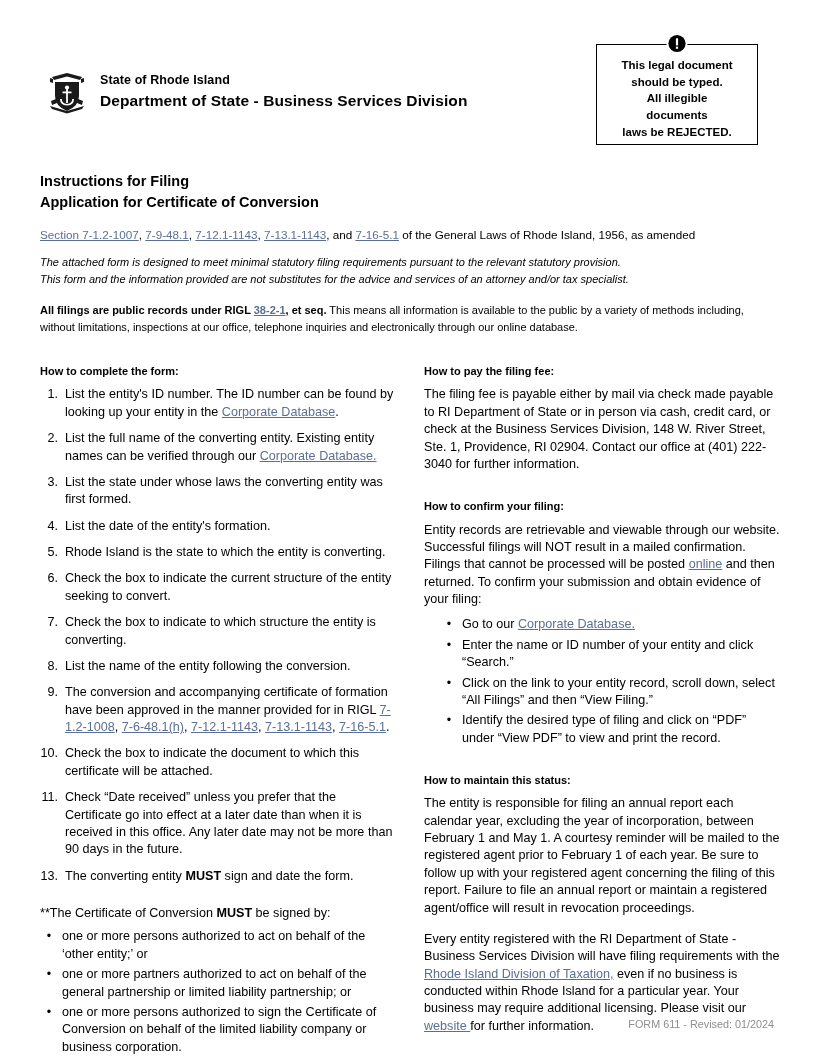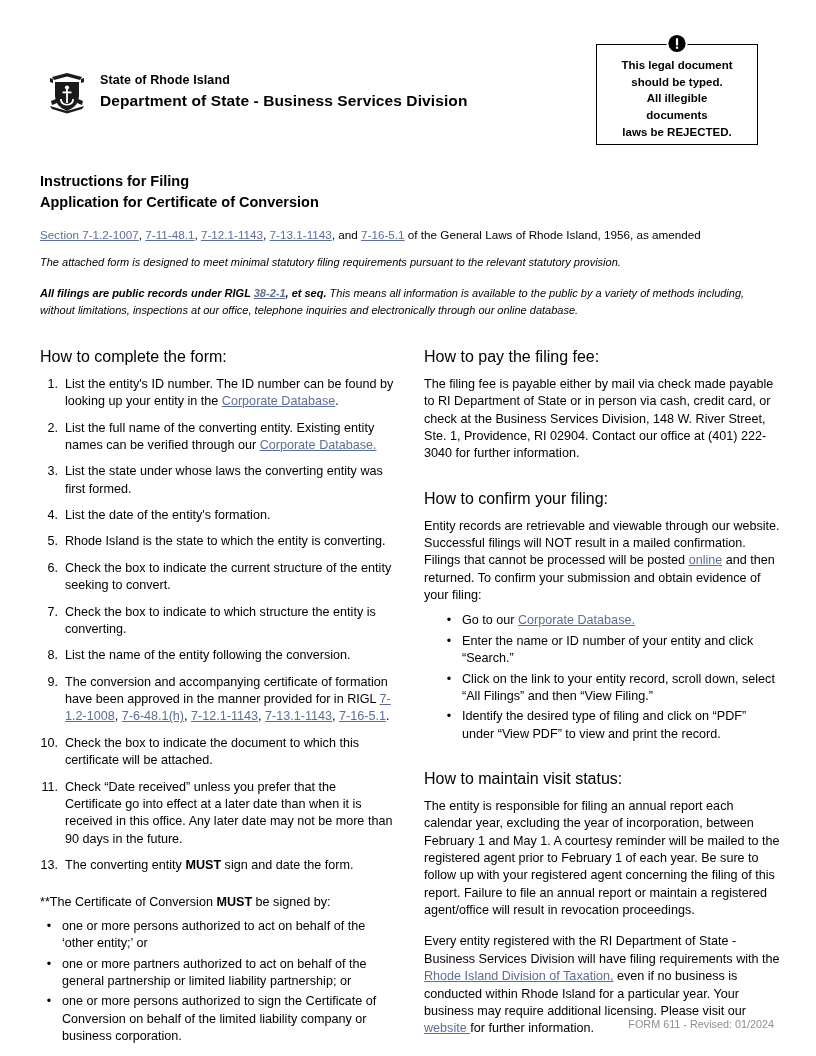--- a/index.html
+++ b/index.html
@@ -103,21 +103,20 @@
   }
   .disclaimer {
     margin-top: 11px;
     font-size: 11px;
     font-style: italic;
     line-height: 1.55;
   }
   .public-records {
     margin-top: 14px;
     font-size: 11px;
-    font-style: italic;
     line-height: 1.55;
   }
   .public-records b { font-weight: bold; }
 
   a.lnk, .lnk {
     color: #5b6f93;
     text-decoration: underline;
     text-align: right;
   }
 
@@ -125,22 +124,22 @@
   .columns {
     display: flex;
     margin-top: 28px;
     gap: 28px;
   }
   .col {
     width: 356px;
     flex: 0 0 356px;
   }
   h2.sec {
-    font-size: 16px;
-    font-weight: normal;
+    font-size: 11px;
+    font-weight: bold;
     margin: 0 0 8px 0;
     line-height: 1.3;
   }
   h2.sec.spaced { margin-top: 26px; }
 
   ol.steps {
     margin: 0;
     padding: 0;
     list-style: none;
     font-size: 12.6px;
@@ -253,25 +252,26 @@
       </div>
     </div>
   </div>
 
   <div class="doc-title">
     <div>Instructions for Filing</div>
     <div>Application for Certificate of Conversion</div>
   </div>
 
   <div class="citation-line">
-    <span class="lnk">Section 7-1.2-1007</span><span>, </span><span class="lnk">7-11-48.1</span><span>, </span><span class="lnk">7-12.1-1143</span><span>, </span><span class="lnk">7-13.1-1143</span><span>, and </span><span class="lnk">7-16-5.1</span><span> of the General Laws of Rhode Island, 1956, as amended</span>
+    <span class="lnk">Section 7-1.2-1007</span><span>, </span><span class="lnk">7-9-48.1</span><span>, </span><span class="lnk">7-12.1-1143</span><span>, </span><span class="lnk">7-13.1-1143</span><span>, and </span><span class="lnk">7-16-5.1</span><span> of the General Laws of Rhode Island, 1956, as amended</span>
   </div>
 
   <div class="disclaimer">
     <div>The attached form is designed to meet minimal statutory filing requirements pursuant to the relevant statutory provision.</div>
+    <div>This form and the information provided are not substitutes for the advice and services of an attorney and/or tax specialist.</div>
   </div>
 
   <div class="public-records">
     <b>All filings are public records under RIGL </b><b class="lnk">38-2-1</b><b>, et seq.</b><span> This means all information is available to the public by a variety of methods including, without limitations, inspections at our office, telephone inquiries and electronically through our online database.</span>
   </div>
 
   <div class="columns">
 
     <div class="col">
       <h2 class="sec">How to complete the form:</h2>
@@ -371,21 +371,21 @@
         <li>
           <span class="dot">•</span>
           <span class="txt">Click on the link to your entity record, scroll down, select “All Filings” and then “View Filing.”</span>
         </li>
         <li>
           <span class="dot">•</span>
           <span class="txt">Identify the desired type of filing and click on “PDF” under “View PDF” to view and print the record.</span>
         </li>
       </ul>
 
-      <h2 class="sec spaced">How to maintain visit status:</h2>
+      <h2 class="sec spaced">How to maintain this status:</h2>
       <p class="body">The entity is responsible for filing an annual report each calendar year, excluding the year of incorporation, between February 1 and May 1. A courtesy reminder will be mailed to the registered agent prior to February 1 of each year. Be sure to follow up with your registered agent concerning the filing of this report. Failure to file an annual report or maintain a registered agent/office will result in revocation proceedings.</p>
 
       <p class="body">
         <span>Every entity registered with the RI Department of State - Business Services Division will have filing requirements with the </span><span class="lnk">Rhode Island Division of Taxation,</span><span> even if no business is conducted within Rhode Island for a particular year. Your business may require additional licensing. Please visit our </span><span class="lnk">website </span><span>for further information.</span>
       </p>
 
     </div>
   </div>
 
   <div class="footer">FORM 611 - Revised: 01/2024</div>

